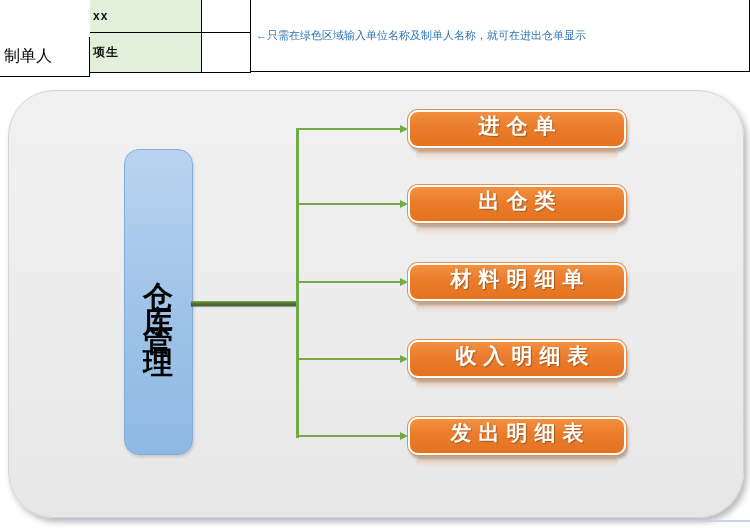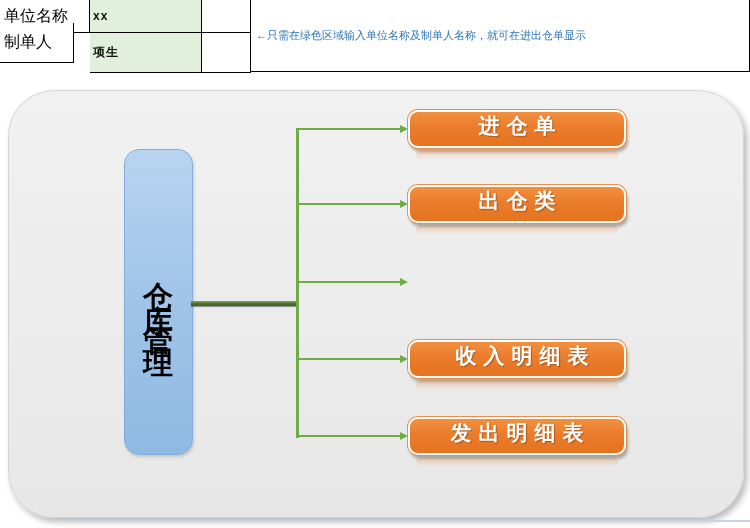--- a/index.html
+++ b/index.html
@@ -57,22 +57,21 @@
     text-shadow:1px 1px 1px rgba(110,60,10,0.55);white-space:nowrap;}
 
   .bottom-divider{position:absolute;left:65px;top:520px;width:685px;height:2px;
     background:#c9d5e6;}
 </style>
 </head>
 <body>
 
 <div class="stage">
 
-  <div class="cell lbl b-r b-b" style="left:0;top:0;width:90px;height:33px;">单位名称</div>
-  <div class="cell lbl b-r b-b" style="left:0;top:23px;width:74px;height:40px;">制单人</div>
+  <div class="cell lbl b-r b-b" style="left:0;top:37px;width:90px;height:40px;">制单人</div>
 
   <div class="cell val b-r b-b" style="left:90px;top:0;width:112px;height:33px;">xx</div>
   <div class="cell val b-r b-b" style="left:90px;top:33px;width:112px;height:40px;">项生</div>
 
   <div class="cell b-r b-b" style="left:202px;top:0;width:49px;height:33px;"></div>
   <div class="cell b-r b-b" style="left:202px;top:33px;width:49px;height:40px;"></div>
 
   <div class="cell note-cell b-b b-r" style="left:251px;top:0;width:499px;height:72px;">←只需在绿色区域输入单位名称及制单人名称，就可在进出仓单显示</div>
 
   <div class="panel">
@@ -99,20 +98,23 @@
     <div class="branch" style="top:344px;">
         <span class="head"></span>
       </div>
 
     <div class="node-btn" style="top:19px;">
       <span class="node-label">进仓单</span>
     </div>
     <div class="node-btn" style="top:94px;">
       <span class="node-label">出仓类</span>
     </div>
+    <div class="node-btn" style="top:172px;">
+      <span class="node-label">材料明细单</span>
+    </div>
     <div class="node-btn" style="top:249px;padding-left:10px;">
       <span class="node-label">收入明细表</span>
     </div>
     <div class="node-btn" style="top:326px;">
       <span class="node-label">发出明细表</span>
     </div>
   </div>
 
   <div class="bottom-divider"></div>
 </div>

